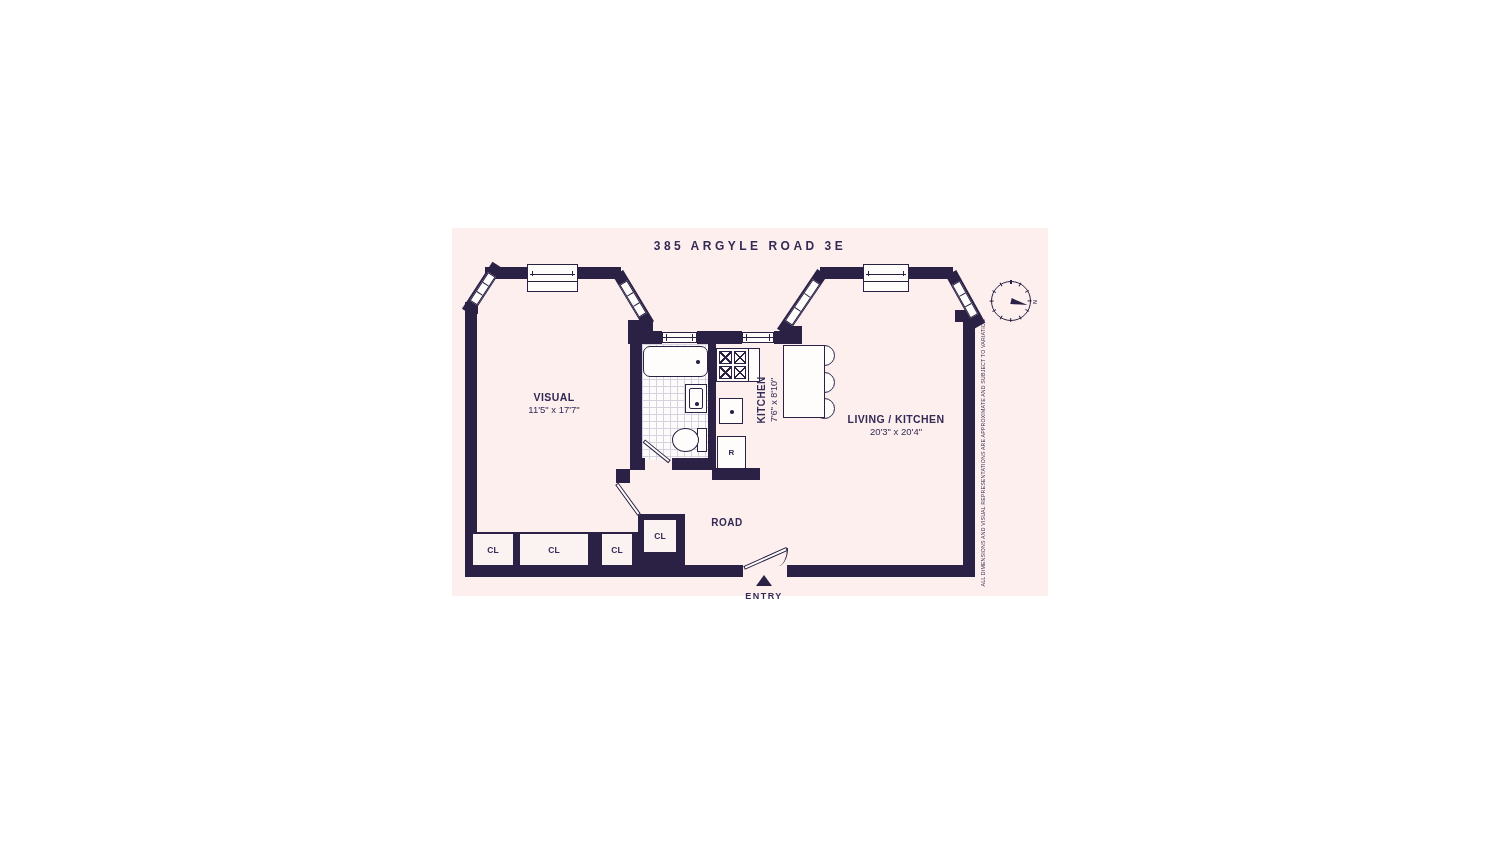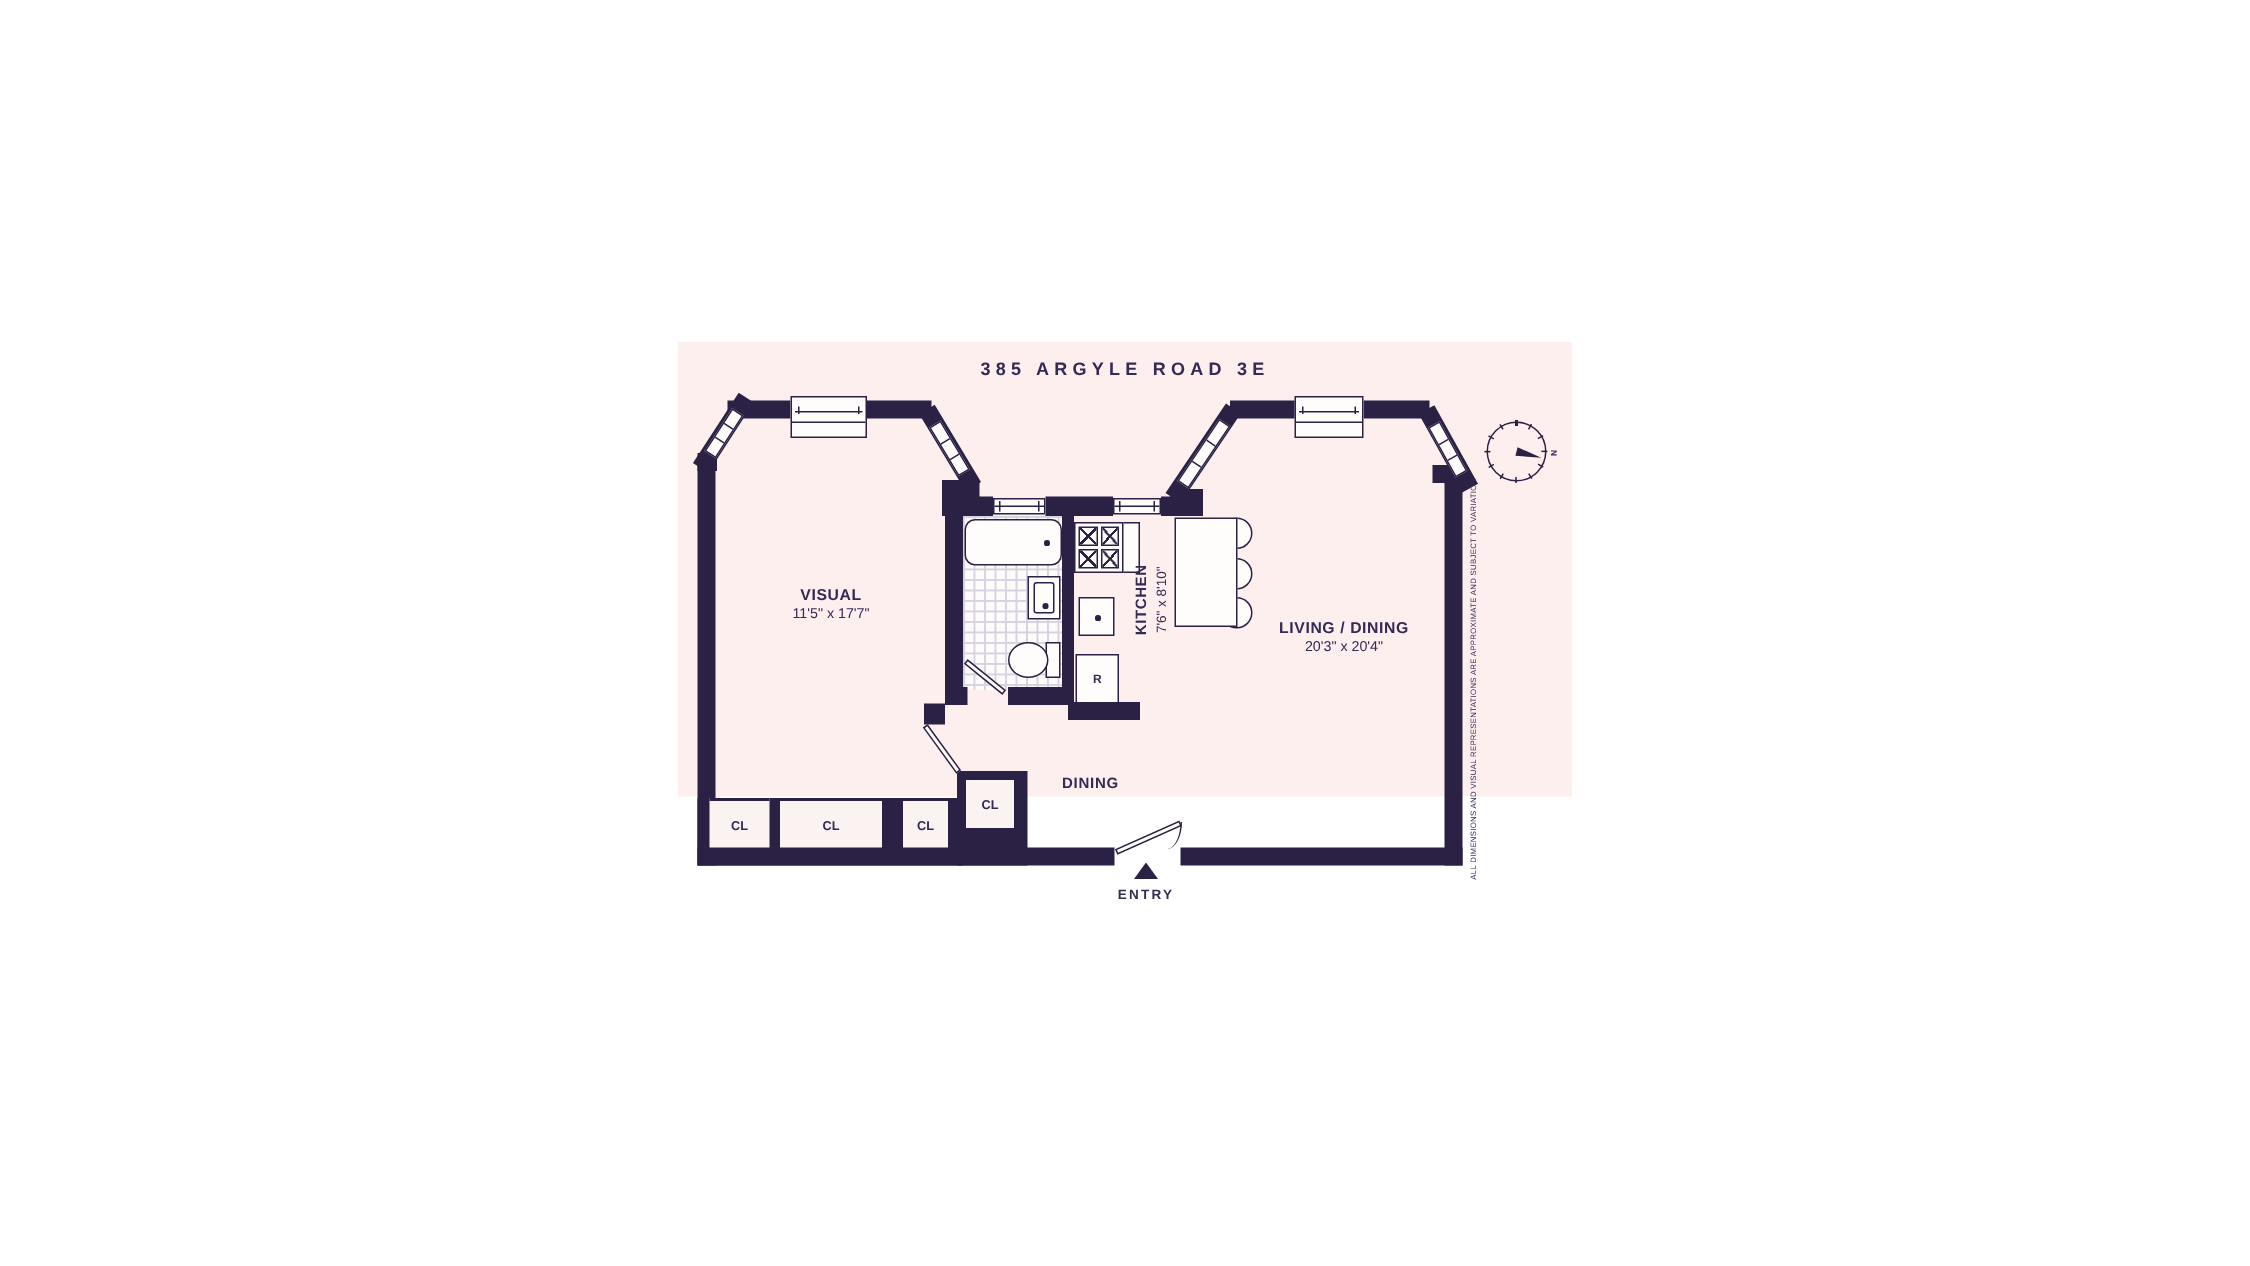--- a/index.html
+++ b/index.html
@@ -6,21 +6,21 @@
     --wall:#2a2145;
     --ink:#332a55;
     --panel:#fcefed;
     --fix:#fffdfc;
     --clbg:#fbf3f1;
     --tile:#d8d1e0;
   }
   *{margin:0;padding:0;box-sizing:border-box;}
   body{background:#ffffff;font-family:"Liberation Sans", sans-serif;color:var(--ink);}
   .canvas{position:relative;width:1500px;height:844px;background:#ffffff;overflow:hidden;}
-  .panel{position:absolute;left:452px;top:228px;width:596px;height:303px;background:var(--panel);}
+  .panel{position:absolute;left:452px;top:228px;width:596px;height:368px;background:var(--panel);}
   .w{position:absolute;background:var(--wall);}
   .fix{position:absolute;background:var(--fix);border:1.5px solid var(--wall);}
   .title{position:absolute;left:0;top:11px;width:100%;text-align:center;font-size:12px;font-weight:bold;letter-spacing:3.5px;color:var(--ink);}
   .room-label{position:absolute;text-align:center;color:var(--ink);line-height:1.25;}
   .room-name{font-size:10.5px;font-weight:bold;letter-spacing:0.4px;display:block;}
   .room-dims{font-size:9.5px;display:block;}
   .small-label{position:absolute;text-align:center;color:var(--ink);}
   
   .winbox{position:absolute;background:var(--fix);border:1.5px solid var(--wall);}
   .winbox .h1{position:absolute;left:2px;right:2px;top:9px;height:1px;background:var(--wall);}
@@ -204,24 +204,24 @@
 
     <div class="room-label" style="left:40px;top:163px;width:124px;">
       <span class="room-name">VISUAL</span>
       <span class="room-dims">11'5" x 17'7"</span>
     </div>
     <div class="room-label" style="left:271px;top:160px;width:90px;transform:rotate(-90deg);">
       <span class="room-name" style="font-size:10px;">KITCHEN</span>
       <span class="room-dims" style="font-size:9px;">7'6" x 8'10"</span>
     </div>
     <div class="room-label" style="left:384px;top:185px;width:120px;">
-      <span class="room-name">LIVING / DINING</span>
+      <span class="room-name">LIVING / KITCHEN</span>
       <span class="room-dims">20'3" x 20'4"</span>
     </div>
-    <div class="small-label" style="left:245px;top:289px;width:60px;font-size:10px;font-weight:bold;letter-spacing:0.5px;">DINING</div>
+    <div class="small-label" style="left:245px;top:289px;width:60px;font-size:10px;font-weight:bold;letter-spacing:0.5px;">ROAD</div>
 
     <div class="compass" style="left:539px;top:53px;">
       <div class="tick" style="transform:rotate(0deg) translateY(-19px);"></div>
       <div class="tick" style="transform:rotate(30deg) translateY(-19px);"></div>
       <div class="tick" style="transform:rotate(60deg) translateY(-19px);"></div>
       <div class="tick" style="transform:rotate(90deg) translateY(-19px);"></div>
       <div class="tick" style="transform:rotate(120deg) translateY(-19px);"></div>
       <div class="tick" style="transform:rotate(150deg) translateY(-19px);"></div>
       <div class="tick" style="transform:rotate(180deg) translateY(-19px);"></div>
       <div class="tick" style="transform:rotate(210deg) translateY(-19px);"></div>

